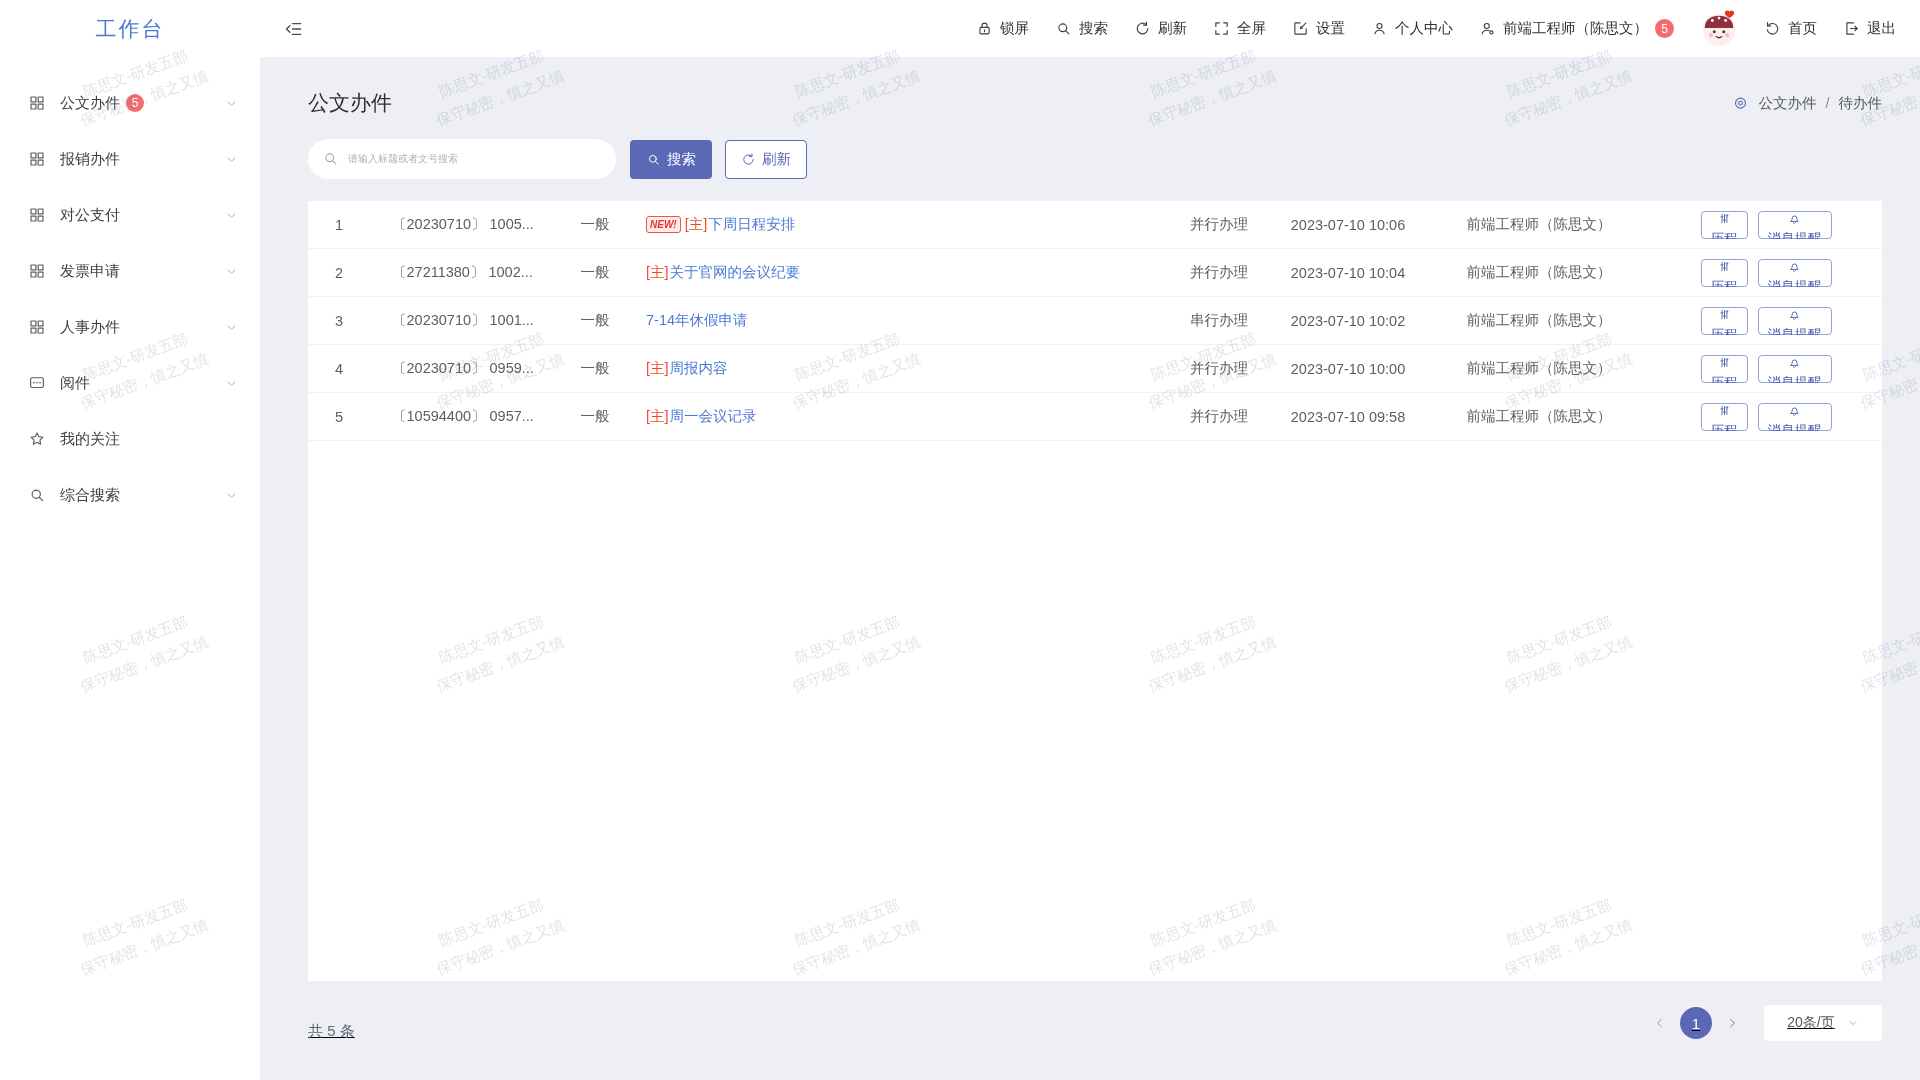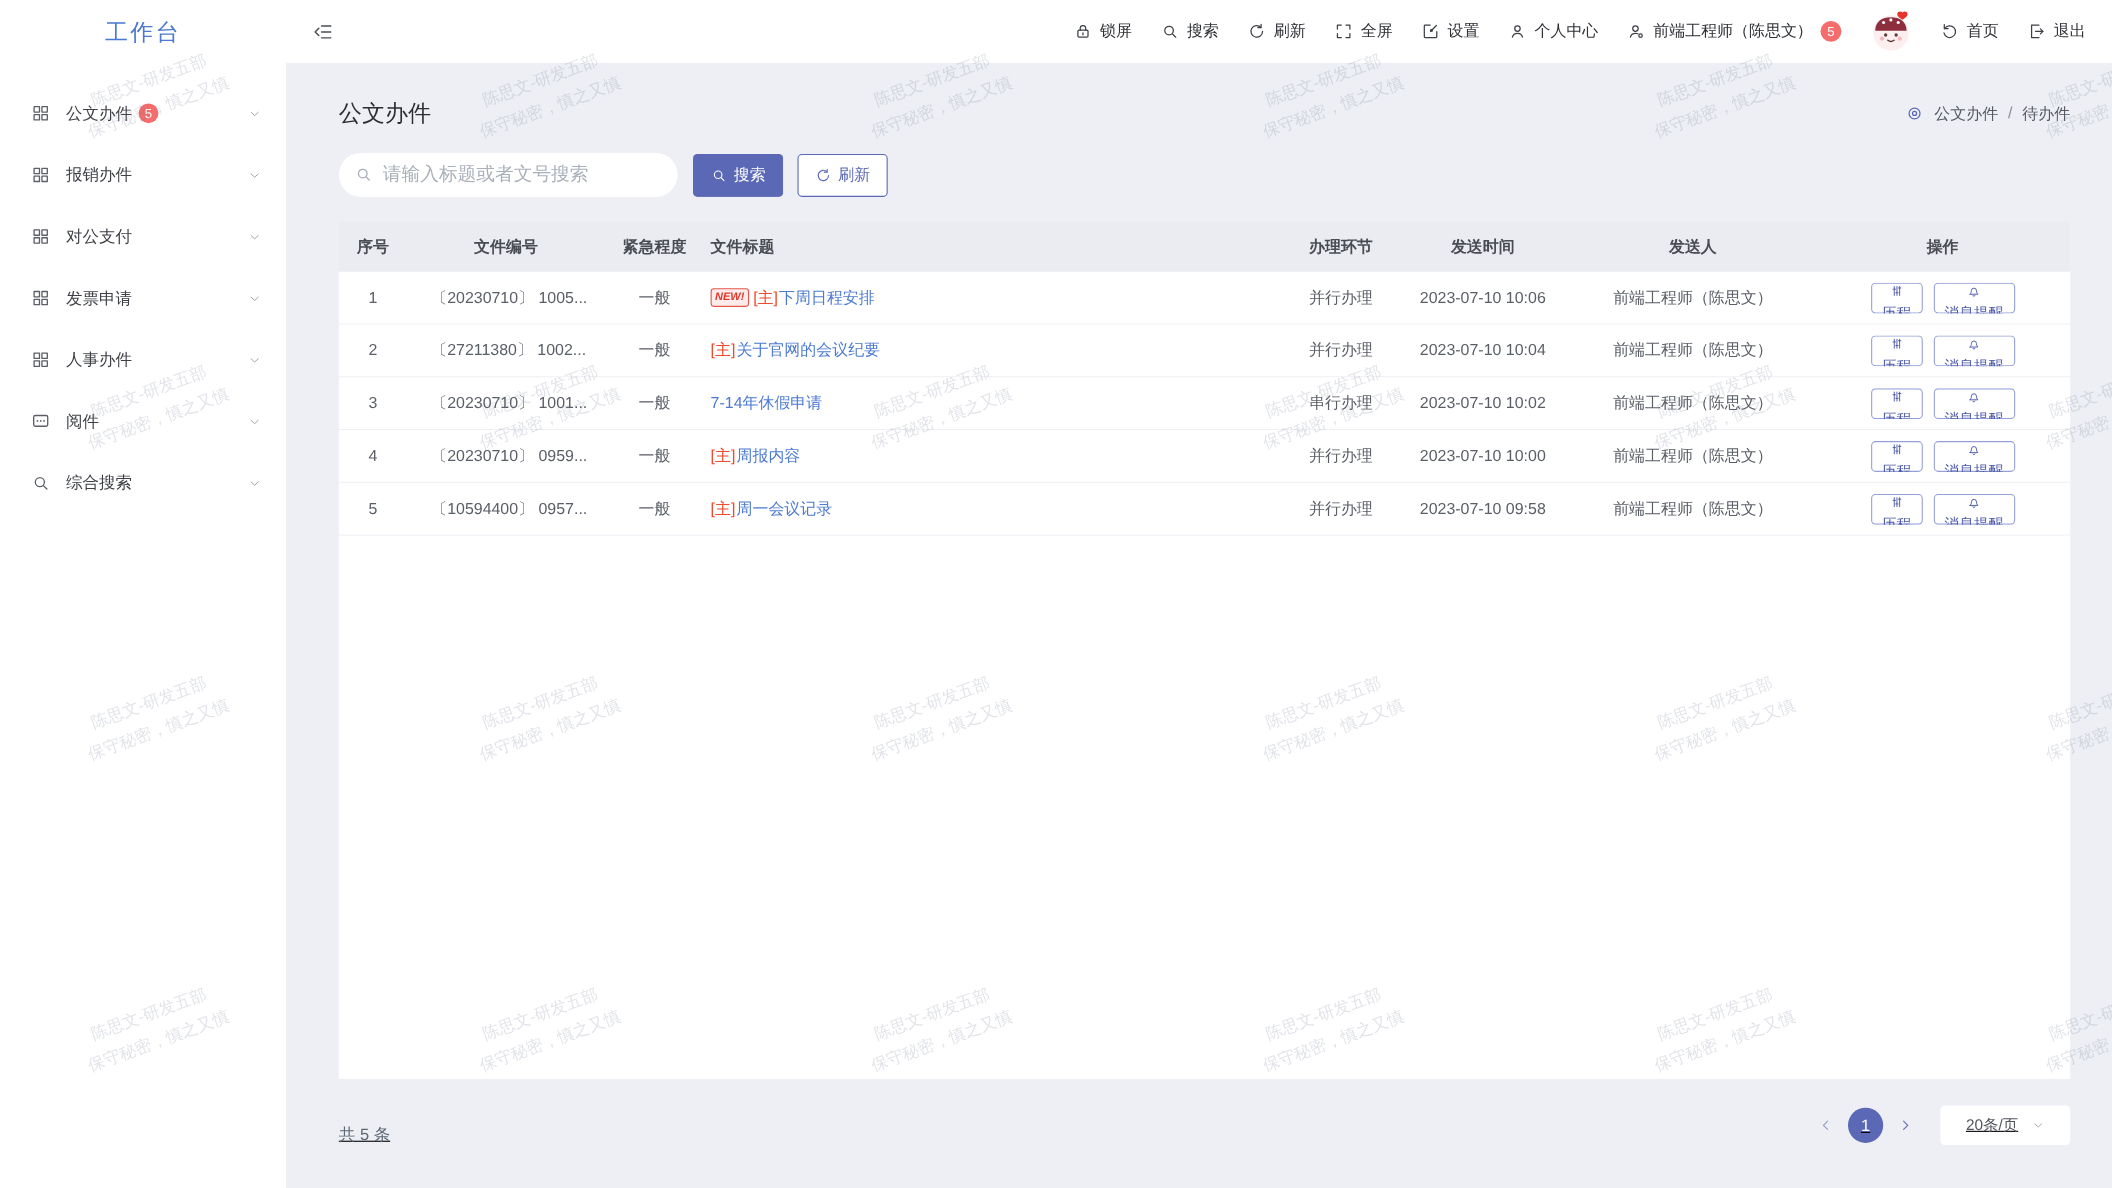--- a/index.html
+++ b/index.html
@@ -34,21 +34,21 @@
   .main{position:absolute;left:260px;top:57px;right:0;bottom:0;background:#edeff4;padding:24px 38px 0 48px;box-sizing:border-box;}
   .page-head{display:flex;align-items:center;justify-content:space-between;height:44px;}
   .page-title{font-size:21px;color:#2c2e33;}
   .breadcrumb{display:flex;align-items:center;gap:9px;font-size:14.5px;color:#565a63;}
   .bc-pin{display:flex;color:var(--accent,#5a68b5);}
   .bc-pin svg{width:17px;height:17px;}
   .bc-sep{color:#8a8e97;}
 
   .search-row{margin-top:14px;display:flex;align-items:center;}
   .search-wrap{position:relative;width:308px;}
-  .search-input{width:308px;height:40px;border:none;outline:none;border-radius:20px;background:#fff;padding:0 16px 0 40px;font-size:17px;color:#3b82f6;box-sizing:border-box;font-family:Liberation Sans, sans-serif;}
+  .search-input{width:308px;height:40px;border:none;outline:none;border-radius:20px;background:#fff;padding:0 16px 0 40px;font-size:10px;color:#3b82f6;box-sizing:border-box;font-family:Liberation Mono, monospace;}
   .search-input::placeholder{color:#aab0ba;}
   .search-wrap .sw-icon{position:absolute;left:14px;top:11px;color:#a5abb6;display:flex;}
   .search-wrap .sw-icon svg{width:17px;height:17px;}
   .btn{height:39px;border-radius:4px;display:flex;align-items:center;gap:6px;font-size:14.5px;padding:0 15px;cursor:pointer;box-sizing:border-box;border:1px solid transparent;font-family:inherit;}
   .btn svg{width:15px;height:15px;}
   .btn-search{background:var(--accent,#5a68b5);color:#fff;margin-left:14px;}
   .btn-refresh{background:#fff;color:var(--accent,#5a68b5);border-color:var(--accent,#5a68b5);margin-left:13px;}
 
   
   .table-card{margin-top:22px;background:#fff;height:780px;}
@@ -194,20 +194,29 @@
           </span>
     <span class="mi-label">阅件</span>
 
     <span class="mi-chev">
             <svg viewBox="0 0 24 24" fill="none" stroke="currentColor" stroke-width="1.6" stroke-linecap="round" stroke-linejoin="round">
               <path d="m6 9.5 6 5.5 6-5.5"></path>
             </svg>
           </span>
   </div>
 
+  <div class="menu-item">
+    <span class="mi-icon">
+            <svg viewBox="0 0 24 24" fill="none" stroke="currentColor" stroke-width="1.6" stroke-linecap="round" stroke-linejoin="round">
+              <path d="m12 4 2.4 4.9 5.4.8-3.9 3.8.9 5.4L12 16.3 7.2 18.9l.9-5.4L4.2 9.7l5.4-.8Z"></path>
+            </svg>
+          </span>
+    <span class="mi-label">我的关注</span>
+
+  </div>
 
   <div class="menu-item">
     <span class="mi-icon">
             <svg viewBox="0 0 24 24" fill="none" stroke="currentColor" stroke-width="1.6" stroke-linecap="round" stroke-linejoin="round">
               <circle cx="11" cy="11" r="5.5"></circle>
               <path d="m15.3 15.3 4.2 4.2"></path>
             </svg>
           </span>
     <span class="mi-label">综合搜索</span>
 
@@ -377,30 +386,20 @@
             <svg viewBox="0 0 24 24" fill="none" stroke="currentColor" stroke-width="1.6" stroke-linecap="round" stroke-linejoin="round">
               <path d="M19.5 12a7.5 7.5 0 1 1-2.2-5.3"></path>
               <path d="M17.6 3v4.2h-4.2"></path>
             </svg>
           </span>
         <span>刷新</span>
       </button>
     </div>
 
     <div class="table-card">
-      <div class="thead" id="thead">
-          <div class="th c0">序号</div>
-          <div class="th c1">文件编号</div>
-          <div class="th c2">紧急程度</div>
-          <div class="th c3">文件标题</div>
-          <div class="th c4">办理环节</div>
-          <div class="th c5">发送时间</div>
-          <div class="th c6">发送人</div>
-          <div class="th c7">操作</div>
-        </div>
       <div id="tbody">
   <div class="tr">
     <div class="td c0">1</div>
     <div class="td c1">〔20230710〕 1005...</div>
     <div class="td c2">一般</div>
     <div class="td c3">
       <span class="new-badge">NEW!</span>
       <span class="doc-tag">[主]</span>
       <a class="doc-link">下周日程安排</a>
     </div>

